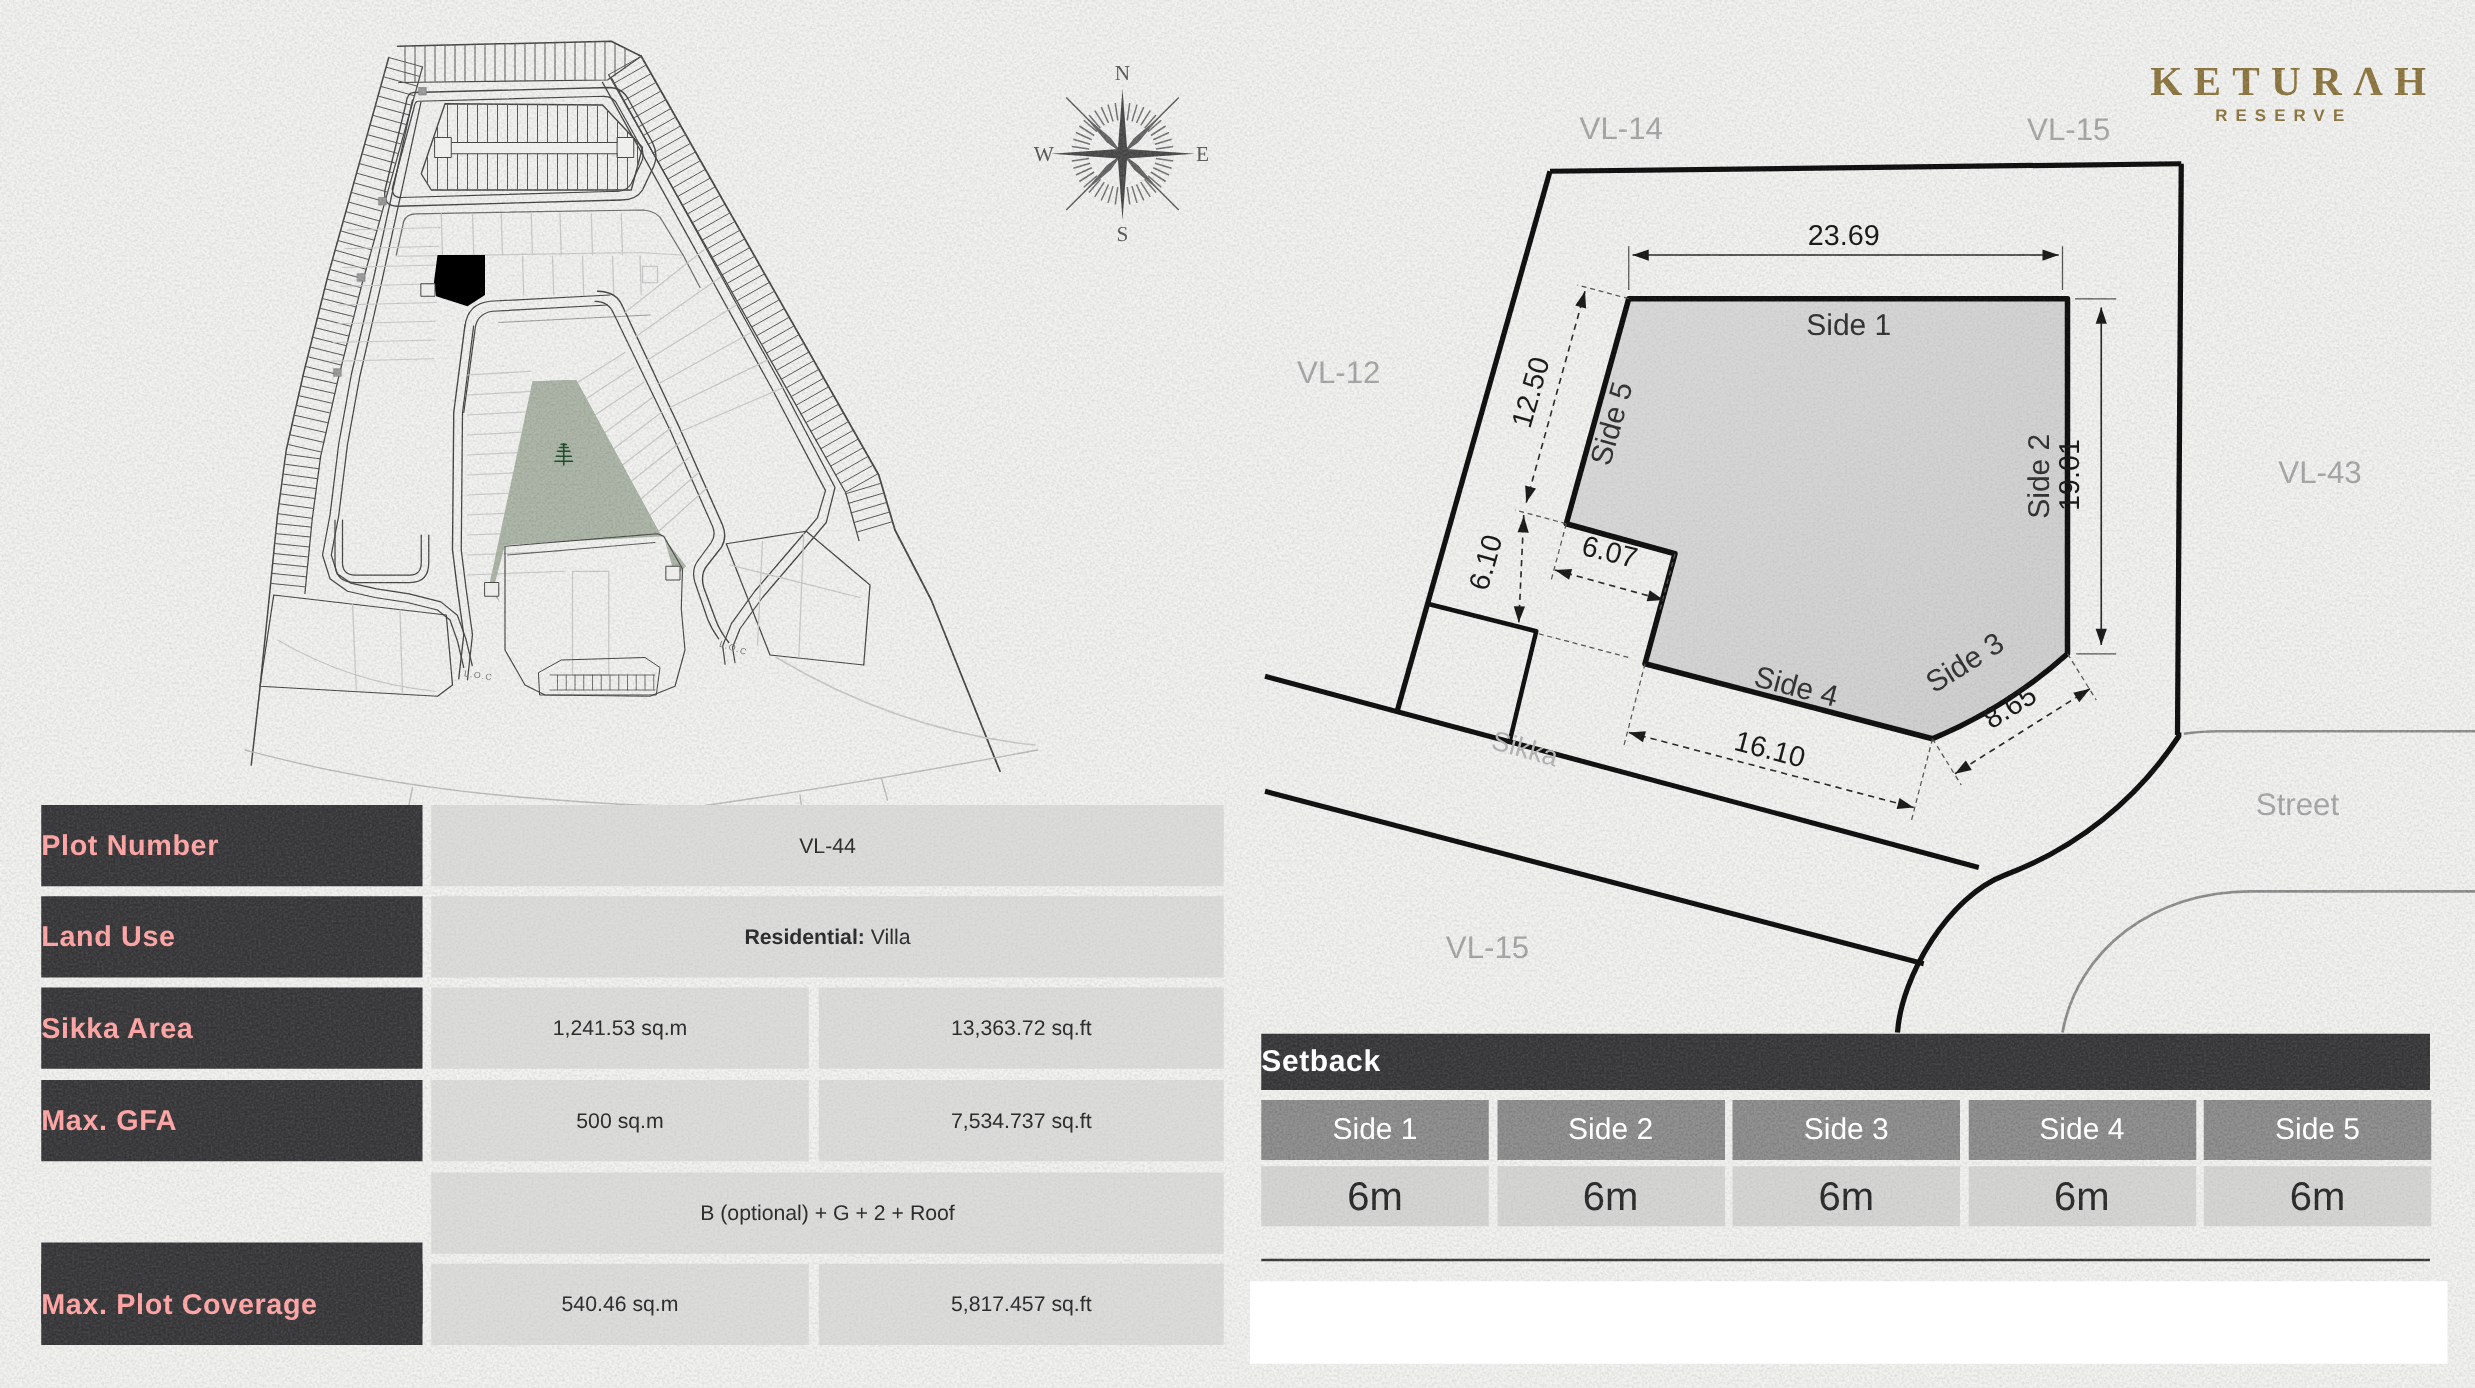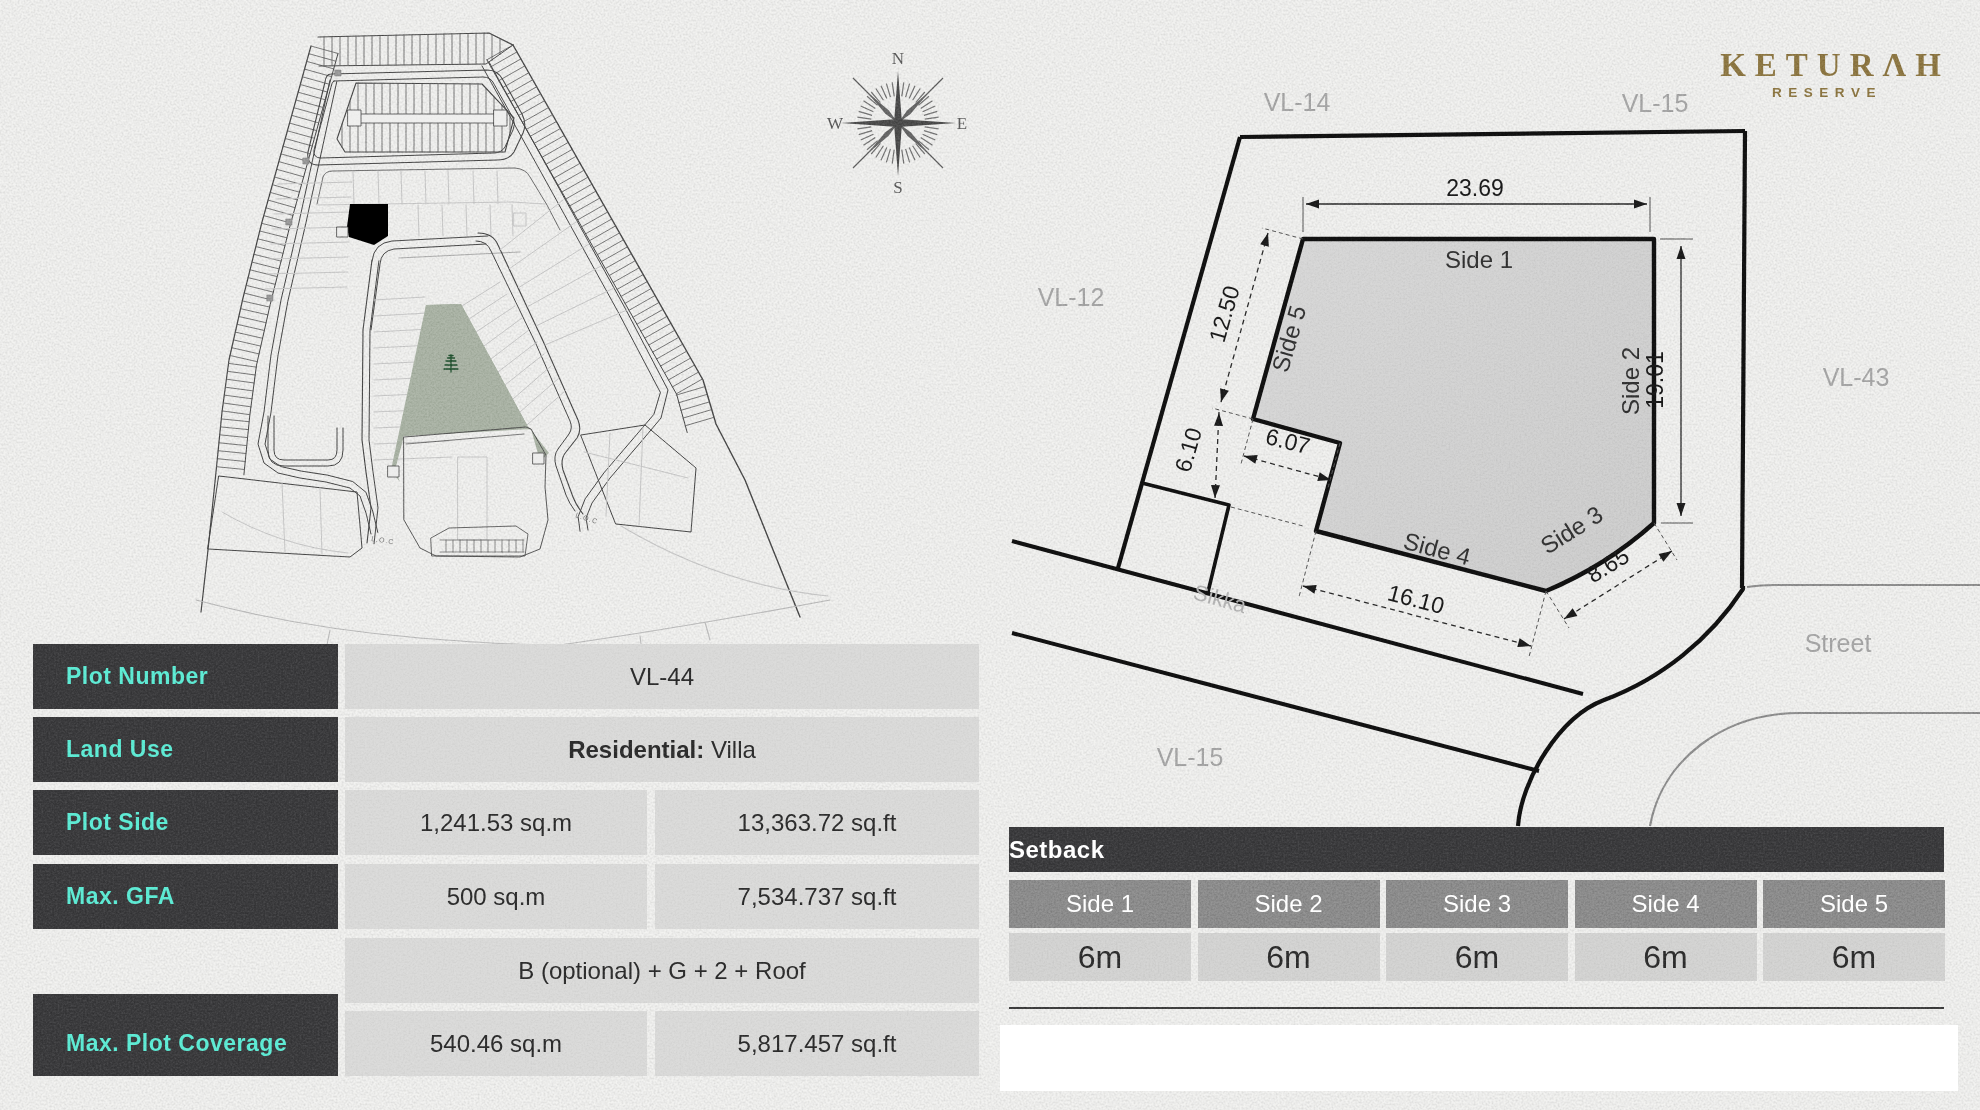--- a/index.html
+++ b/index.html
@@ -1,19 +1,19 @@
 <!DOCTYPE html>
 <html><head>
 <meta charset="utf-8">
 <style>
 html,body{margin:0;padding:0;width:1980px;height:1110px;background:#ececea;overflow:hidden}
 body{font-family:"Liberation Sans",sans-serif;position:relative}
-.lbl{position:absolute;left:33px;width:305px;height:65px;background:#3b3b3d;color:#5eead4;
-     font-size:23px;font-weight:bold;line-height:65px;padding-left:33px;box-sizing:border-box;letter-spacing:0.5px}
-.val{position:absolute;height:65px;background:#d9d9d8;color:#2d2d2d;font-size:24px;
+.lbl{position:absolute;left:33px;width:305px;height:65px;background:#3b3b3d;color:#fca5a5;
+     font-size:23px;font-weight:bold;line-height:65px;box-sizing:border-box;letter-spacing:0.5px}
+.val{position:absolute;height:65px;background:#d9d9d8;color:#2d2d2d;font-size:17px;
      line-height:65px;text-align:center}
 .sb-head{position:absolute;left:1009px;top:827px;width:935px;height:45px;background:#3b3b3d;color:#fff;
      font-size:24px;font-weight:bold;line-height:45px;text-align:left;letter-spacing:0.5px}
 .sb-side{position:absolute;top:880px;width:182px;height:48px;background:#8c8c8c;color:#fff;
      font-size:24px;line-height:48px;text-align:center}
 .sb-val{position:absolute;top:933px;width:182px;height:48px;background:#d2d2d1;color:#2d2d2d;
      font-size:32px;line-height:48px;text-align:center}
 </style>
 </head>
 <body>
@@ -243,21 +243,21 @@
 <text x="1827" y="97" font-family="Liberation Sans,sans-serif" font-size="13.5" font-weight="bold" letter-spacing="6.5">RESERVE</text>
 </g>
 </svg>
 
 <div class="lbl" style="top:644px">Plot Number</div>
 <div class="val" style="top:644px;left:345px;width:634px">VL-44</div>
 
 <div class="lbl" style="top:717px">Land Use</div>
 <div class="val" style="top:717px;left:345px;width:634px"><b>Residential:</b> Villa</div>
 
-<div class="lbl" style="top:790px">Plot Side</div>
+<div class="lbl" style="top:790px">Sikka Area</div>
 <div class="val" style="top:790px;left:345px;width:302px">1,241.53 sq.m</div>
 <div class="val" style="top:790px;left:655px;width:324px">13,363.72 sq.ft</div>
 
 <div class="lbl" style="top:864px">Max. GFA</div>
 <div class="val" style="top:864px;left:345px;width:302px">500 sq.m</div>
 <div class="val" style="top:864px;left:655px;width:324px">7,534.737 sq.ft</div>
 
 <div class="lbl" style="top:994px">Max. Height</div>
 <div class="val" style="top:938px;left:345px;width:634px">B (optional) + G + 2 + Roof</div>
 

